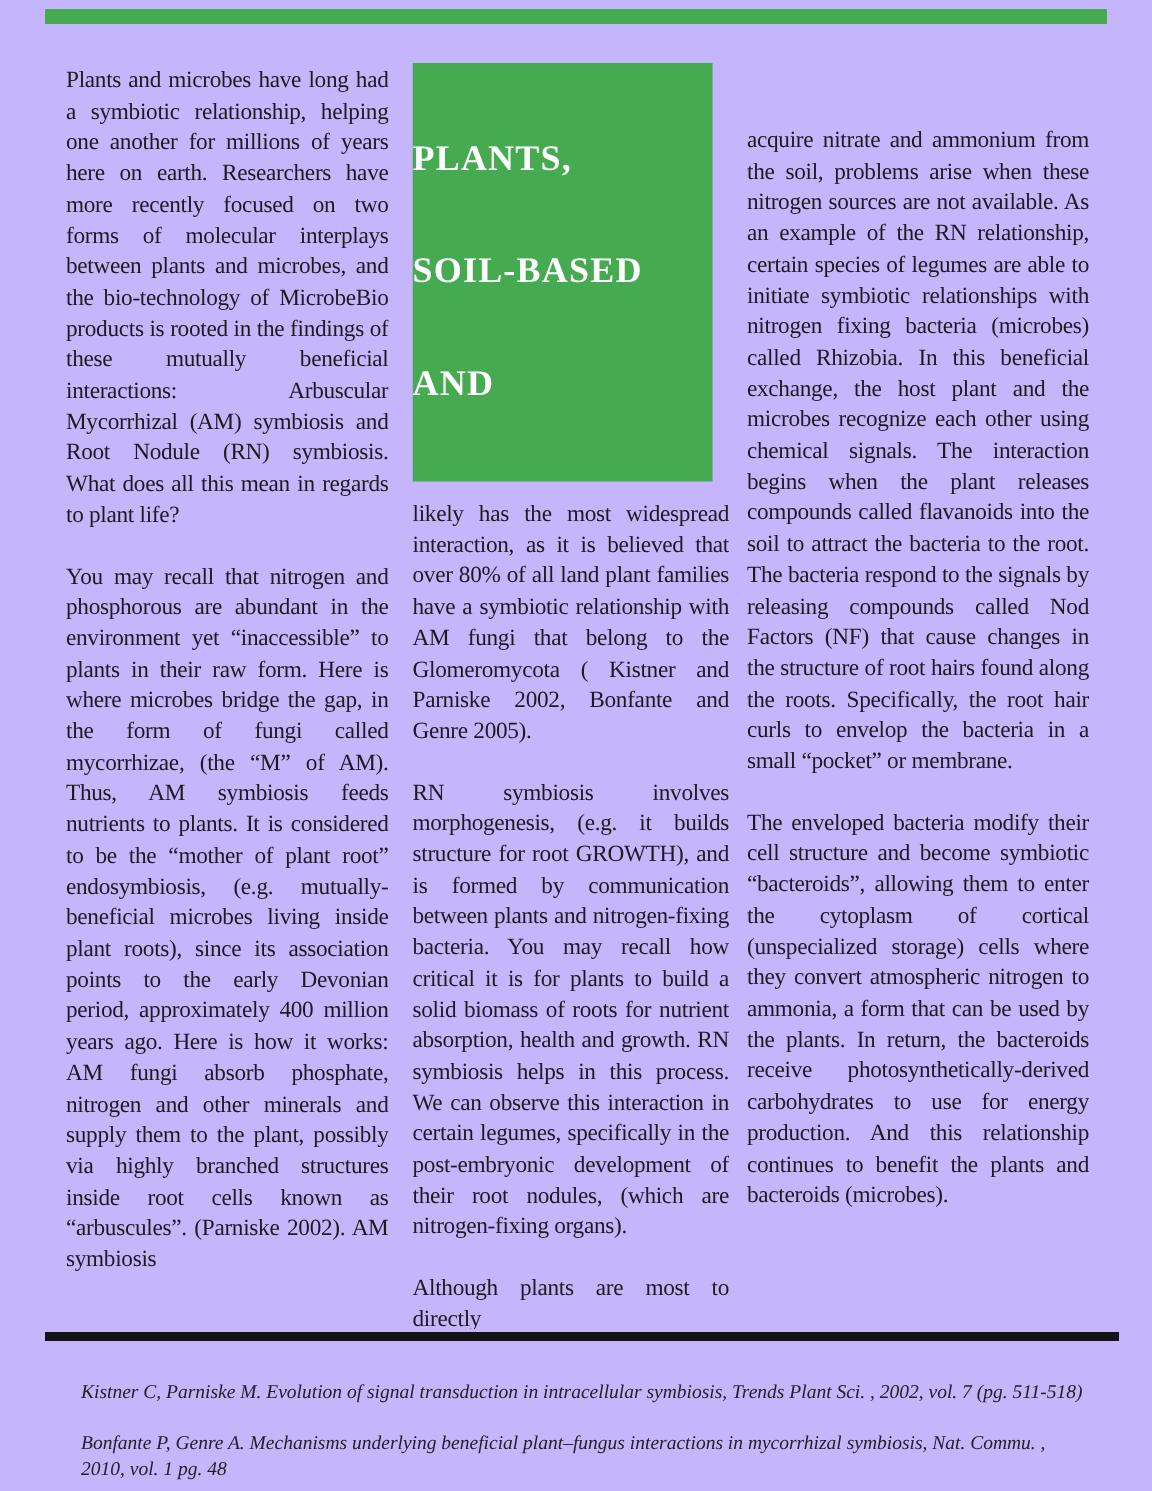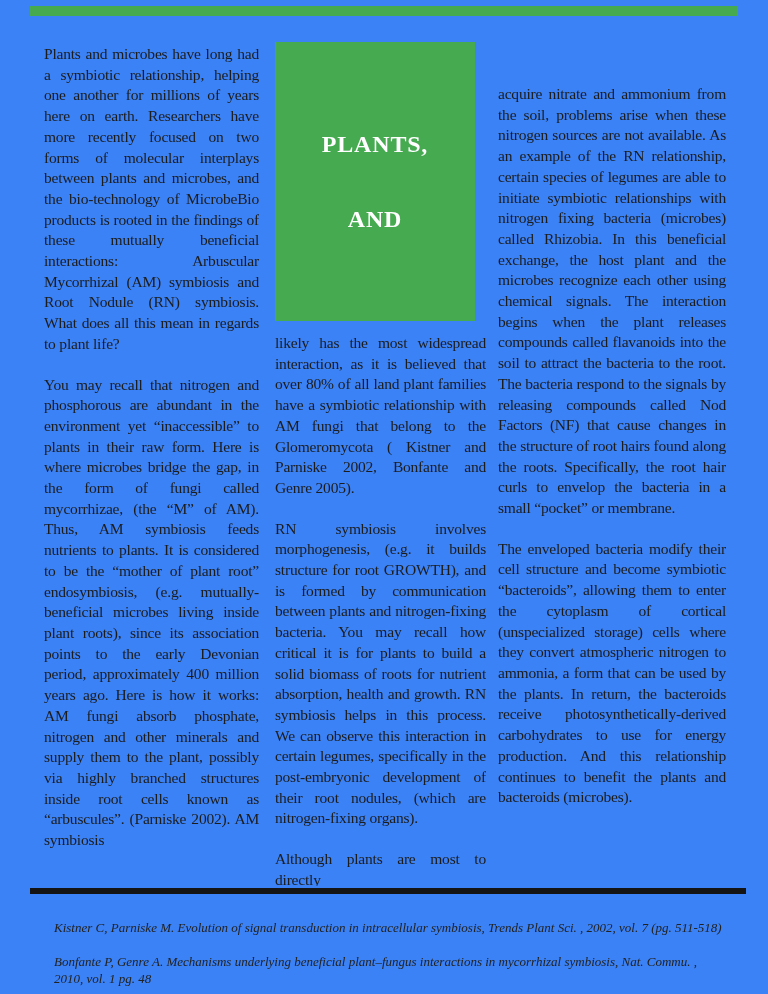--- a/index.html
+++ b/index.html
@@ -4,21 +4,21 @@
 <style>
   html, body { margin: 0; padding: 0; }
   body {
     width: 768px; height: 994px;
     background: #ffffff;
     font-family: "Liberation Serif", serif;
   }
   .page {
     position: relative;
     width: 768px; height: 994px;
-    background: #3b82f6;
+    background: #c4b5fd;
     overflow: hidden;
   }
   .top-rule {
     position: absolute;
     left: 30px; top: 6px;
     width: 708px; height: 10px;
     background: #45aa50;
   }
   .col {
     position: absolute;
@@ -35,21 +35,21 @@
   .col-left   { left: 44px;  width: 215px; }
   .col-middle { left: 275px; width: 211px; top: 42px; }
   .col-right  { left: 498px; width: 228px; margin-top: 40px; }
   .title-box {
     width: 200px; height: 279px;
     background: #45aa50;
     margin: 0 0 12px 0;
     display: flex;
     flex-direction: column;
     justify-content: center;
-    align-items: center;
+    align-items: flex-start;
     gap: 32px;
   }
   .title-line {
     color: #ffffff;
     font-weight: bold;
     font-size: 24px;
     line-height: 43px;
     letter-spacing: 0.8px;
     text-align: center;
     white-space: nowrap;
@@ -79,20 +79,21 @@
   <div class="top-rule"></div>
 
   <div class="col col-left">
     <p>Plants and microbes have long had a symbiotic relationship, helping one another for millions of years here on earth.  Researchers have more recently focused on two forms of molecular interplays between plants and microbes, and the bio-technology of MicrobeBio products is rooted in the findings of these mutually beneficial interactions: Arbuscular Mycorrhizal (AM) symbiosis and Root Nodule (RN) symbiosis.  What does all this mean in regards to plant life?</p>
     <p>You may recall that nitrogen and phosphorous are abundant in the environment yet “inaccessible” to plants in their raw form. Here is where microbes bridge the gap, in the form of fungi called mycorrhizae, (the “M” of AM).  Thus, AM symbiosis feeds nutrients to plants. It is considered to be the “mother of plant root” endosymbiosis, (e.g. mutually-beneficial microbes living inside plant roots), since its association points to the early Devonian period, approximately 400 million years ago. Here is how it works:  AM fungi absorb phosphate, nitrogen and other minerals and supply them to the plant, possibly via highly branched structures inside root cells known as “arbuscules”. (Parniske 2002). AM symbiosis</p>
   </div>
 
   <div class="col col-middle">
     <div class="title-box">
       <div class="title-line">PLANTS,</div>
+      <div class="title-line">SOIL-BASED</div>
       <div class="title-line">AND</div>
     </div>
     <p>likely has the most widespread interaction, as it is believed that over 80% of all land plant families have a symbiotic relationship with AM fungi that belong to the Glomeromycota ( Kistner and  Parniske 2002, Bonfante and Genre 2005).</p>
     <p>RN symbiosis involves morphogenesis, (e.g. it builds structure for root GROWTH), and is formed by communication between plants and nitrogen-fixing bacteria. You may recall how critical it is for plants to build a solid biomass of roots for nutrient absorption, health and growth. RN symbiosis helps in this process. We can observe this interaction in certain legumes, specifically in the post-embryonic development of their root nodules, (which are nitrogen-fixing organs).</p>
     <p>Although plants are most to directly</p>
   </div>
 
   <div class="col col-right">
     <p>acquire nitrate and ammonium from the soil, problems arise when these nitrogen sources are not available. As an example of the RN relationship, certain species of legumes are able to initiate symbiotic relationships with nitrogen fixing bacteria (microbes) called Rhizobia. In this beneficial exchange, the host plant and the microbes recognize each other using chemical signals. The interaction begins when the plant releases compounds called flavanoids into the soil to attract the bacteria to the root. The bacteria respond to the signals by releasing compounds called Nod Factors (NF) that cause changes in the structure of root hairs found along the roots. Specifically, the root hair curls to envelop the bacteria in a small “pocket” or membrane.</p>
     <p>The enveloped bacteria modify their cell structure and become symbiotic “bacteroids”, allowing them to enter the cytoplasm of cortical (unspecialized storage) cells where they convert atmospheric nitrogen to ammonia, a form that can be used by the plants. In return, the bacteroids receive photosynthetically-derived carbohydrates to use for energy production.  And this relationship continues to benefit the plants and bacteroids (microbes).</p>

